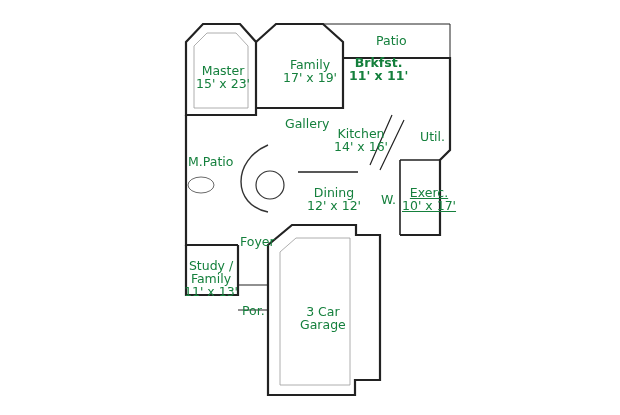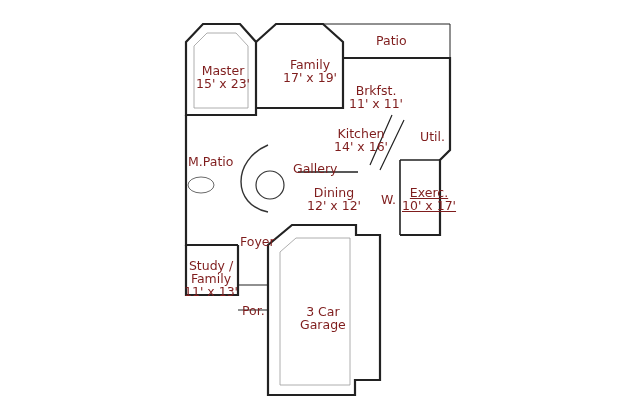--- a/index.html
+++ b/index.html
@@ -1,18 +1,18 @@
 <!DOCTYPE html>
 <html><head>
 <meta charset="utf-8">
 <style>
   html,body{margin:0;padding:0;background:#fff;}
   body{width:620px;height:415px;position:relative;overflow:hidden;font-family:"DejaVu Sans","Liberation Sans",sans-serif;}
   svg{position:absolute;left:0;top:0;}
-  .lbl{position:absolute;font-size:12.5px;color:#7f1d1d;text-align:center;line-height:13px;white-space:nowrap;}
+  .lbl{position:absolute;font-size:12.5px;color:#15803d;text-align:center;line-height:13px;white-space:nowrap;}
   .lbl span{display:block;}
 </style>
 </head>
 <body>
 
 <svg width="620" height="415" viewBox="0 0 620 415">
   <g fill="none" stroke="#222" stroke-width="2.2">
 
     <path d="M186,42 L203,24 L240,24 L256,42 L256,115 L186,115 Z"></path>
 
@@ -50,25 +50,25 @@
   <span>Master</span>
   <span>15' x 23'</span>
 </div>
 <div class="lbl" style="left:283px;top:58px;">
   <span>Family</span>
   <span>17' x 19'</span>
 </div>
 <div class="lbl" style="left:376px;top:34px;">
   <span>Patio</span>
 </div>
-<div class="lbl" style="left:349px;top:84px;">
+<div class="lbl" style="left:349px;top:56px;font-weight:bold;">
   <span>Brkfst.</span>
   <span>11' x 11'</span>
 </div>
-<div class="lbl" style="left:293px;top:117px;margin-top:45px;">
+<div class="lbl" style="left:285px;top:117px;">
   <span>Gallery</span>
 </div>
 <div class="lbl" style="left:334px;top:127px;">
   <span>Kitchen</span>
   <span>14' x 16'</span>
 </div>
 <div class="lbl" style="left:420px;top:130px;">
   <span>Util.</span>
 </div>
 <div class="lbl" style="left:188px;top:155px;">

